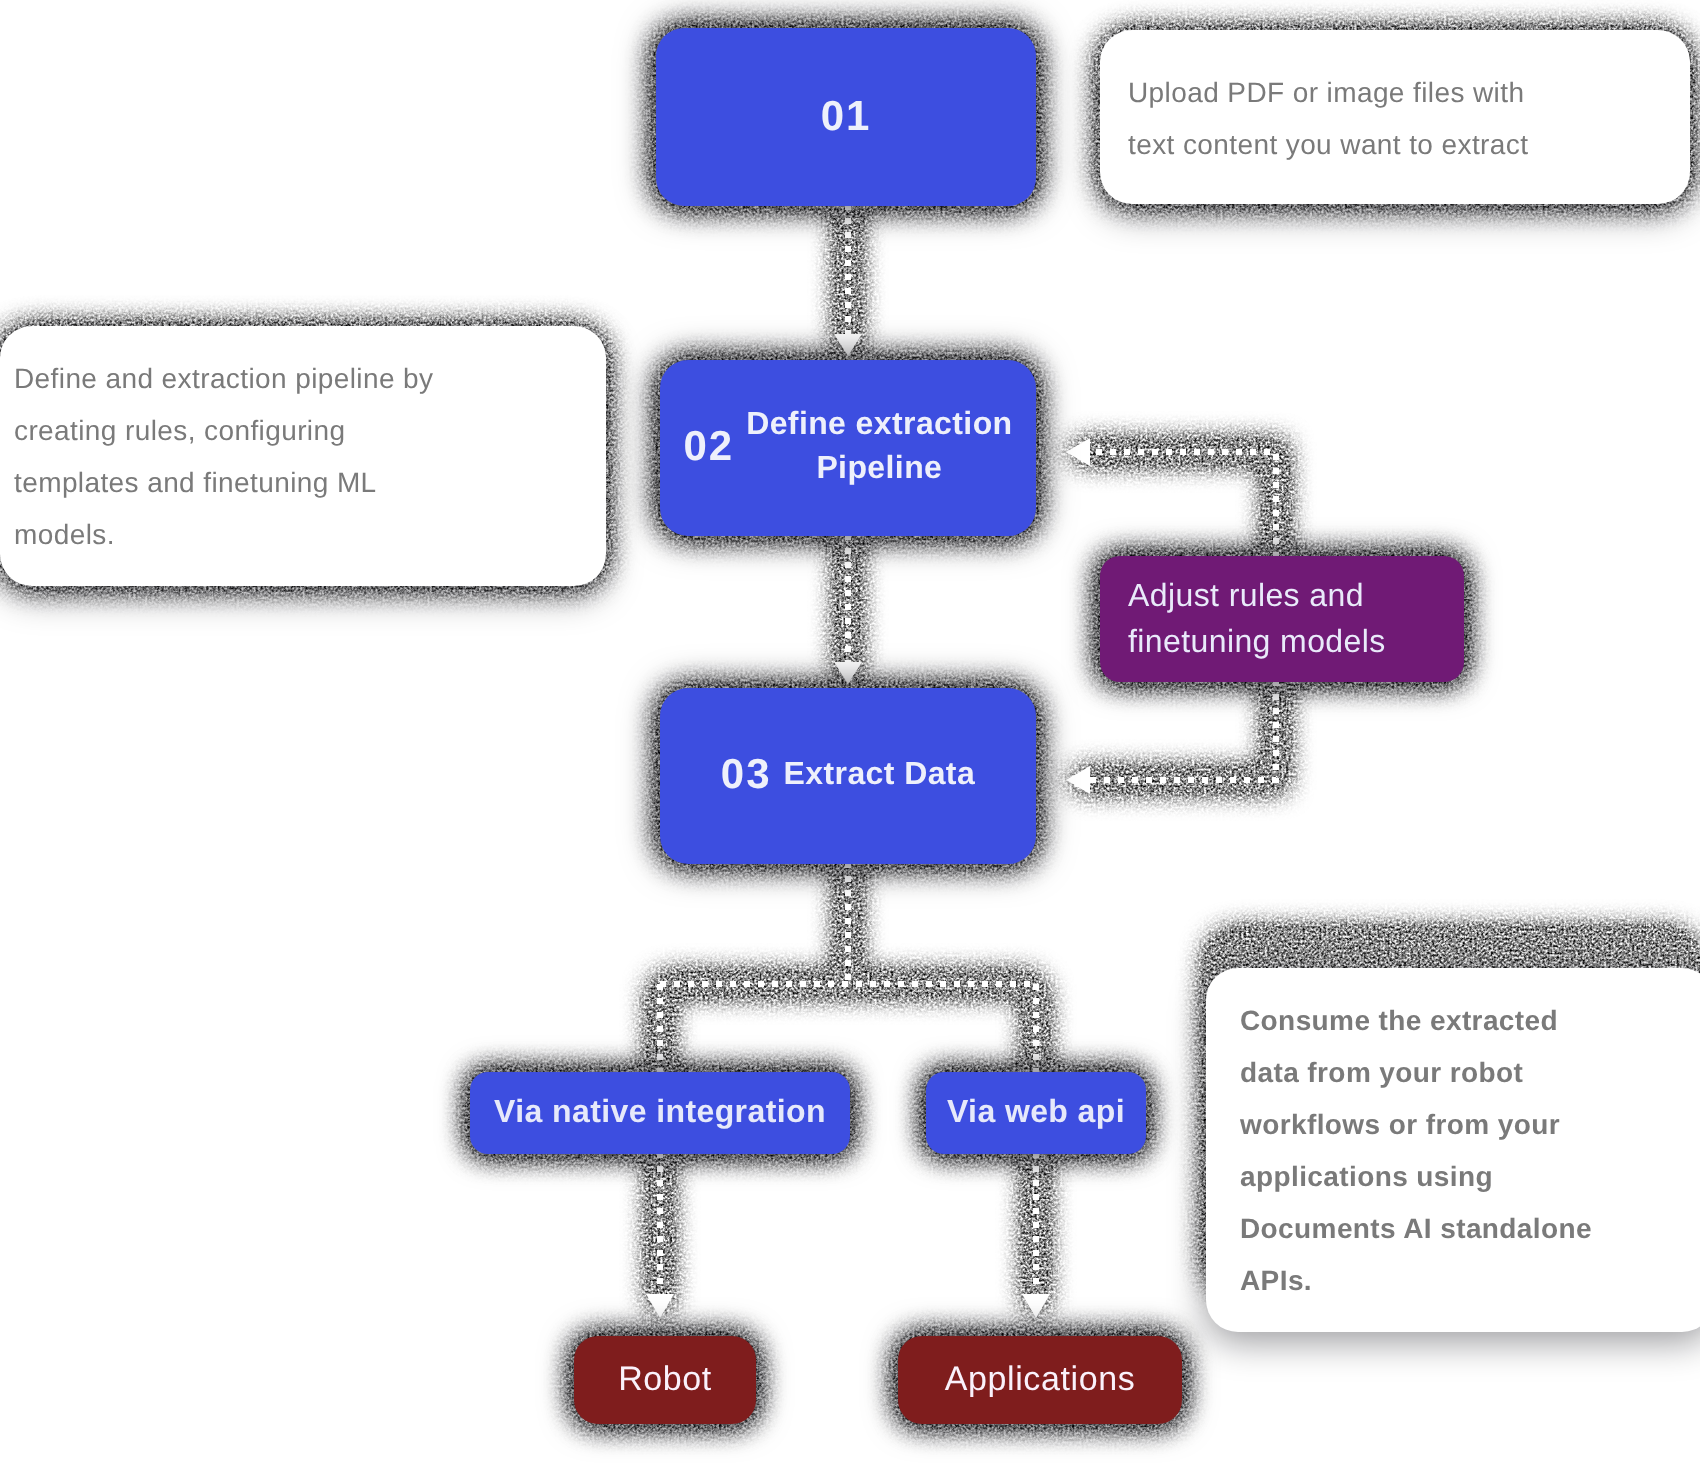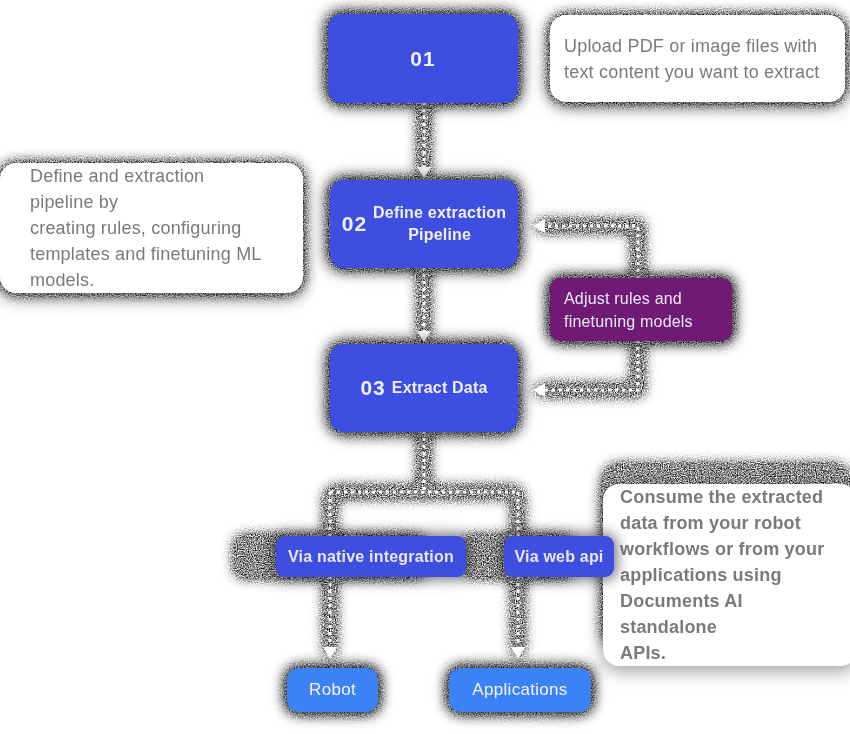--- a/index.html
+++ b/index.html
@@ -41,30 +41,30 @@
     font-weight: bold;
     line-height: 22px;
     letter-spacing: 0.2px;
     white-space: pre-line;
   }
 
   .note {
     background: #ffffff;
     border-radius: 16px;
     color: #7a7a7a;
-    font-size: 18px;
+    font-size: 14px;
     line-height: 26px;
     letter-spacing: 0.2px;
     white-space: pre-line;
     display: flex;
     align-items: center;
     box-shadow: 0 5px 18px rgba(8,8,14,0.40);
   }
   .note-upload   { left: 550px; top: 15px;  width: 295px; height: 87px;  padding: 0 14px; }
-  .note-define   { left: 0px;   top: 163px; width: 303px; height: 130px; padding: 0 30px; }
+  .note-define   { left: 0px;   top: 163px; width: 303px; height: 130px; padding: 0 7px; }
   .note-consume  { left: 603px; top: 484px; width: 254px; height: 182px; padding: 0 17px; font-weight: bold; }
 
   .step1 { left: 328px; top: 14px;  width: 190px; height: 89px; }
   .step2 { left: 330px; top: 180px; width: 188px; height: 88px; }
   .step3 { left: 330px; top: 344px; width: 188px; height: 88px; }
 
   .adjust {
     left: 550px; top: 278px; width: 182px; height: 63px;
     background: #701a75;
     border-radius: 10px;
@@ -84,27 +84,26 @@
     background: #3d4ee0;
     border-radius: 9px;
     color: #e6e9fa;
     font-size: 16px;
     font-weight: 600;
     letter-spacing: 0.2px;
     display: flex;
     align-items: center;
     justify-content: center;
     box-shadow: 0 0 13px 3px rgba(8,8,14,0.55);
-    margin-left: 41px;
   }
   .btn-native { left: 235px; top: 536px; width: 190px; height: 41px; }
   .btn-webapi { left: 463px; top: 536px; width: 110px; height: 41px; }
 
   .sink {
-    background: #3b82f6;
+    background: #7f1d1d;
     border-radius: 12px;
     color: #faf1fb;
     font-size: 17px;
     letter-spacing: 0.3px;
     display: flex;
     align-items: center;
     justify-content: center;
     box-shadow: 0 0 14px 3px rgba(8,8,14,0.55);
   }
   .sink-robot { left: 287px; top: 668px; width: 91px;  height: 44px; }

